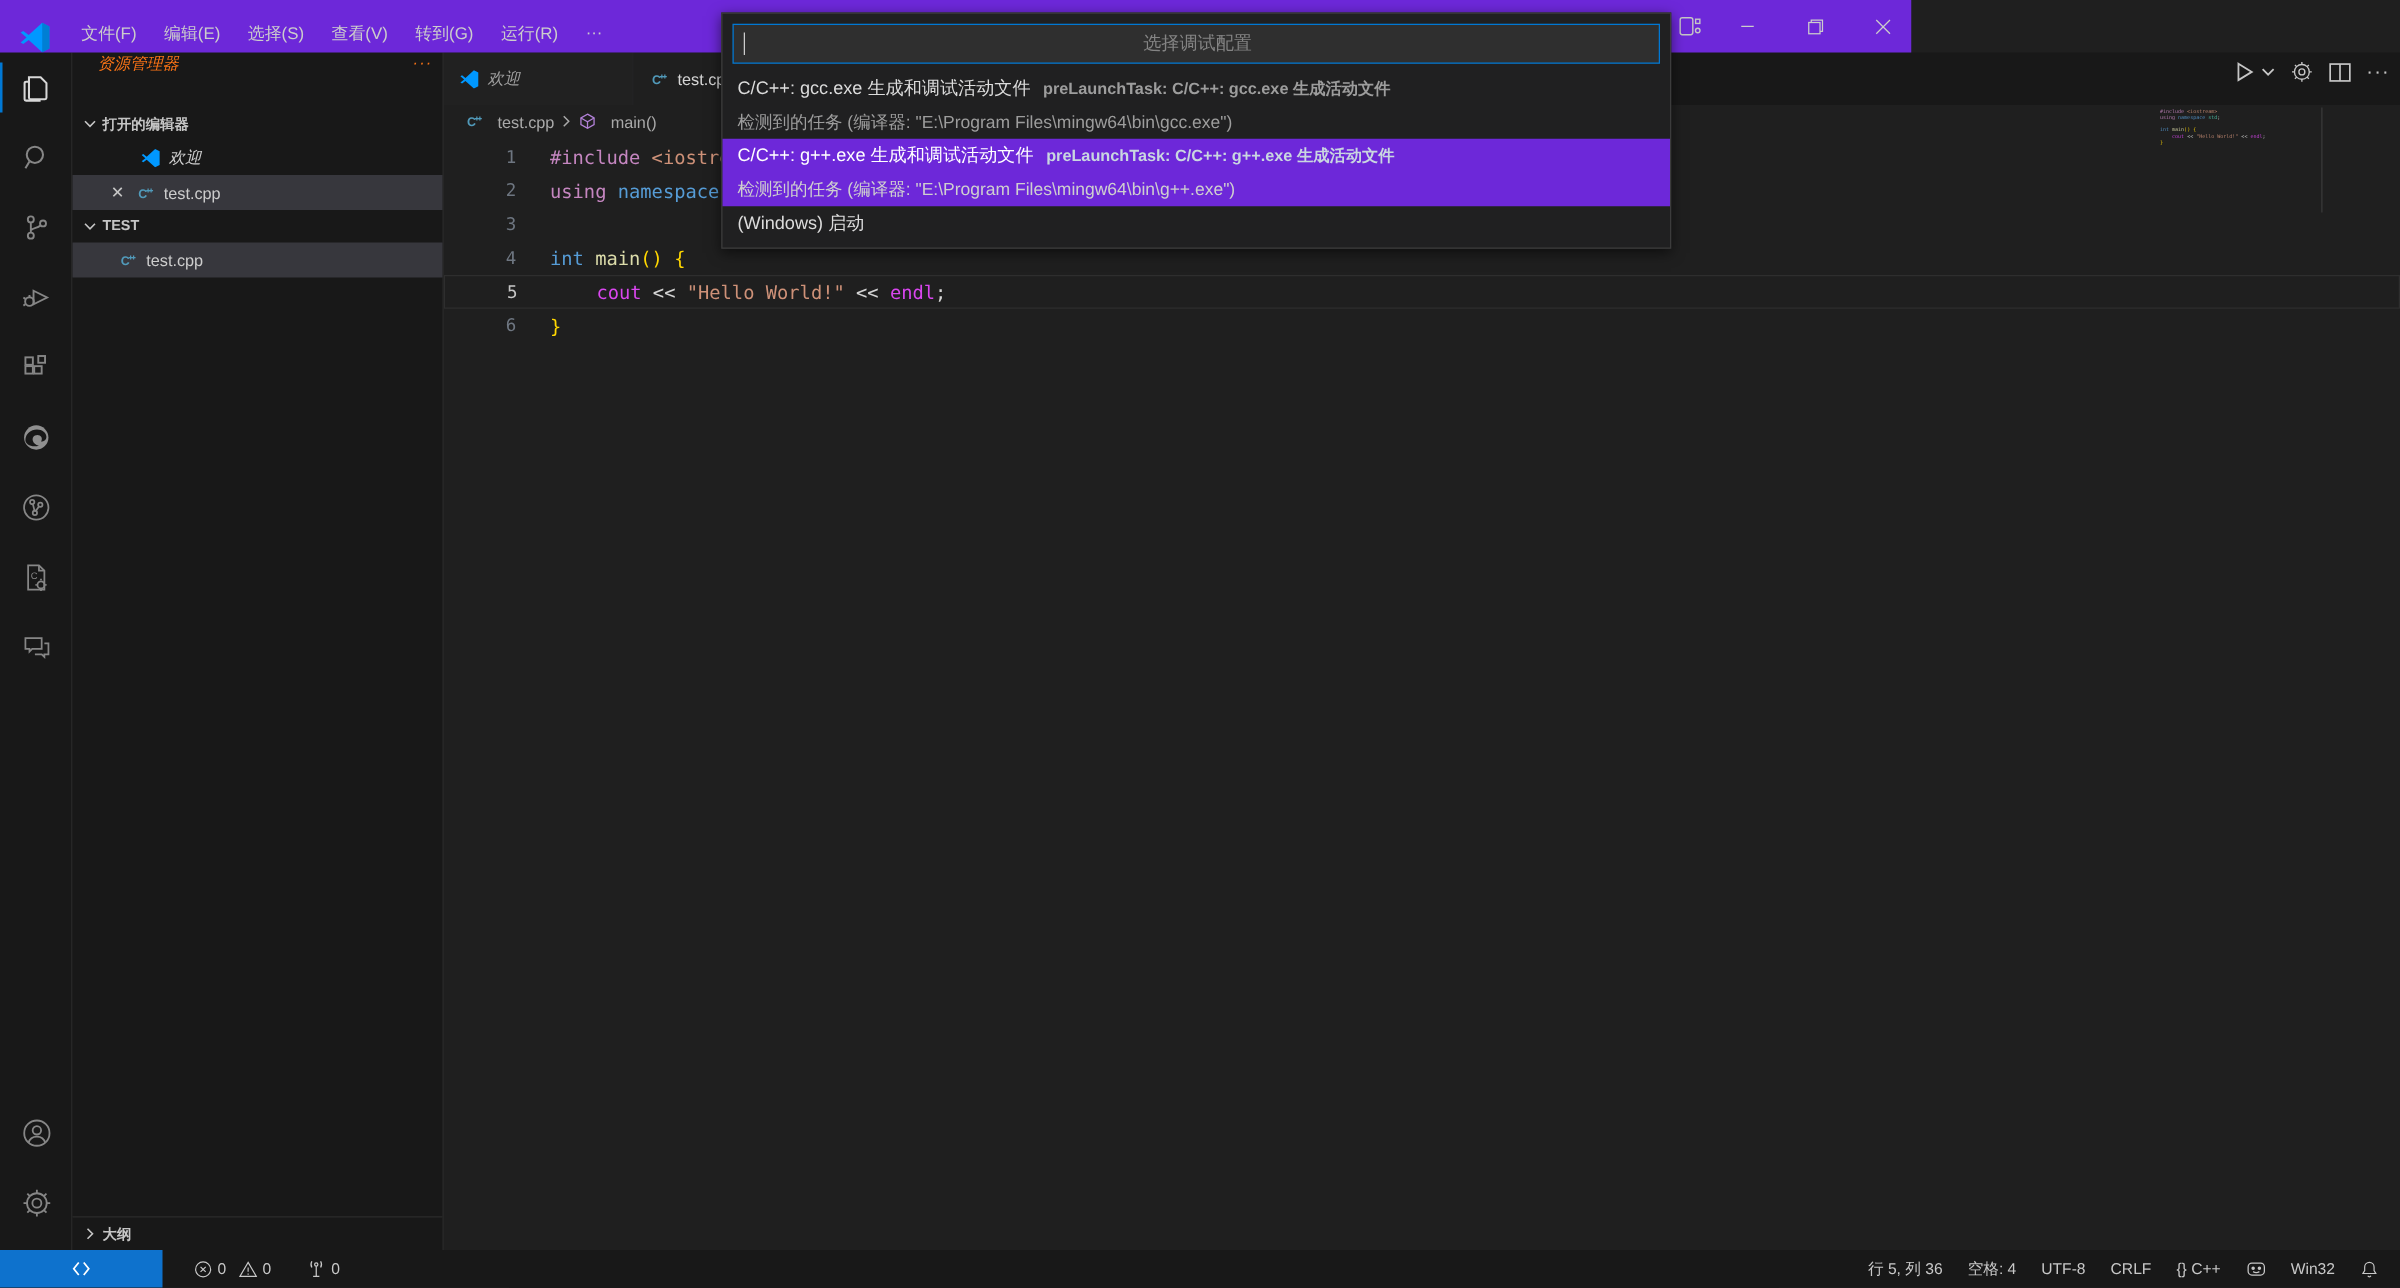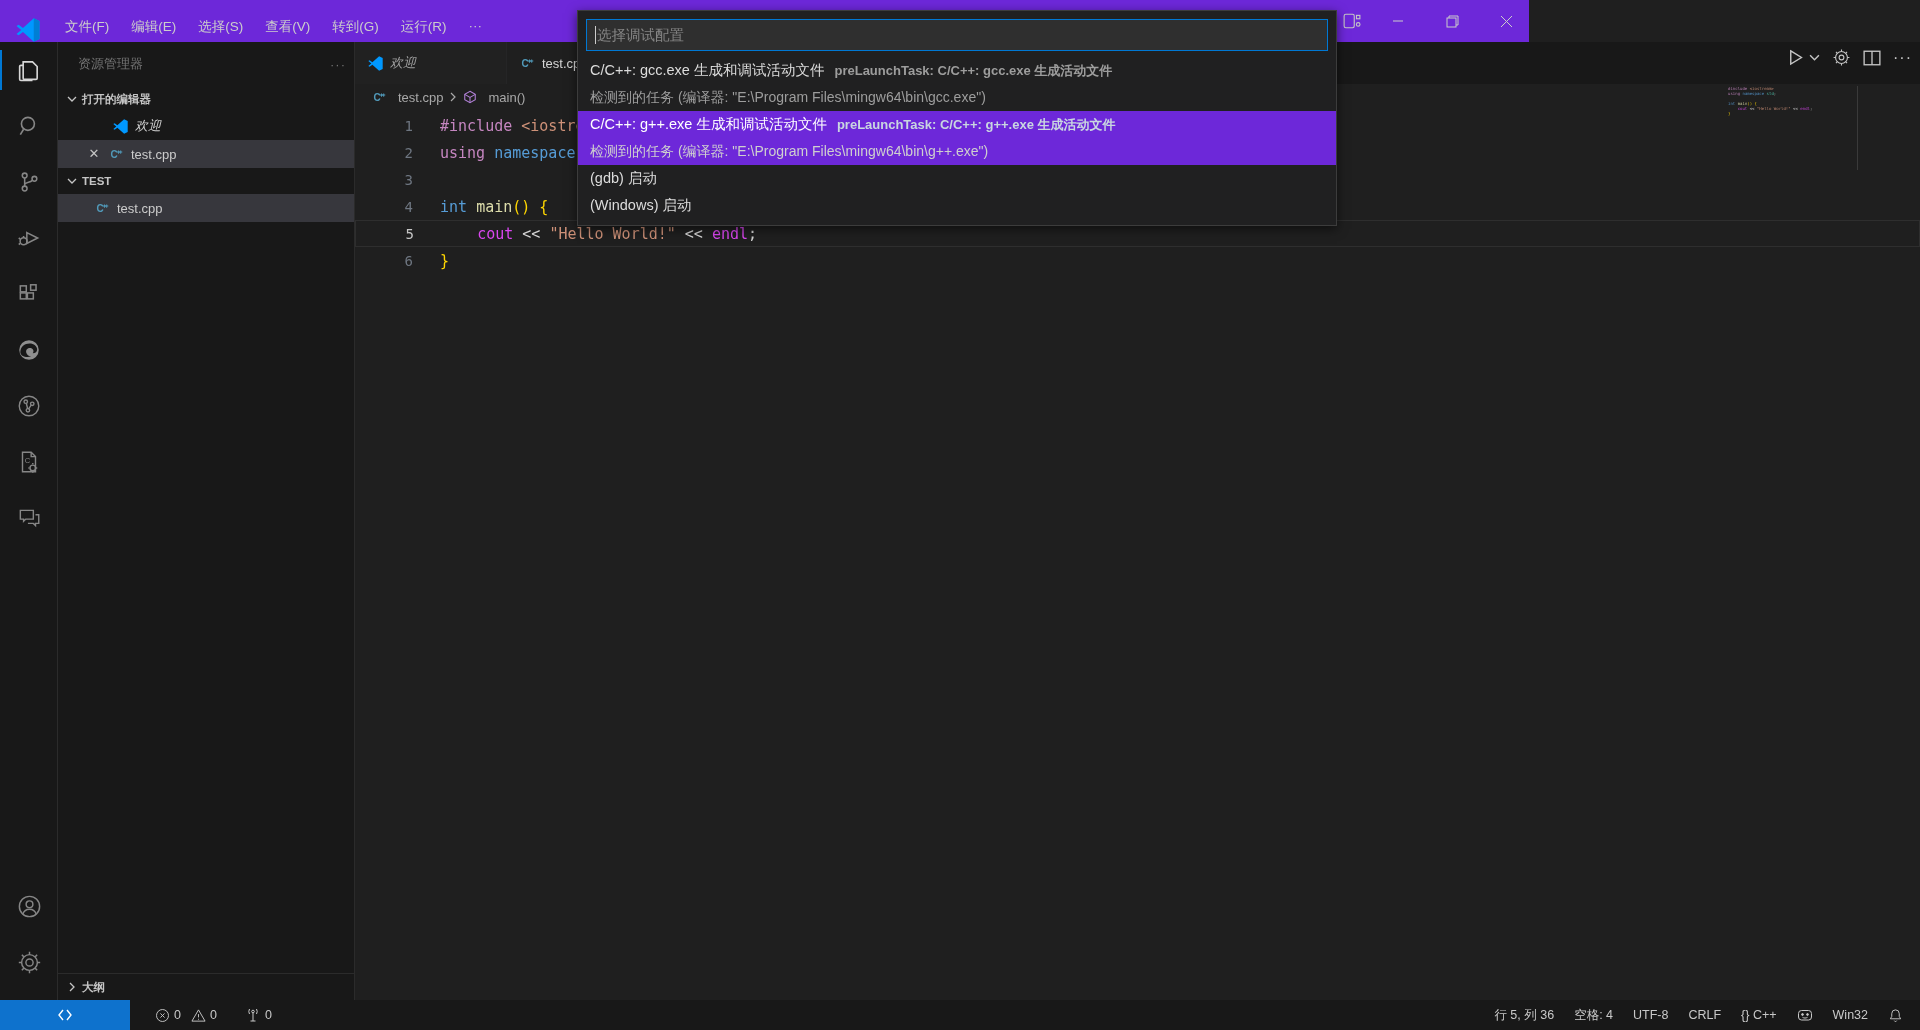--- a/index.html
+++ b/index.html
@@ -20,21 +20,21 @@
                  background:#181818; border-right:1px solid #2b2b2b; z-index:3; }
   .ab-item { width:58px; height:56px; display:flex; align-items:center; justify-content:center;
              color:#868686; position:relative; }
   .ab-item.active { color:#d7d7d7; }
   .ab-item.active::before { content:""; position:absolute; left:0; top:8px; width:2px; height:40px; background:#0078d4; }
   #ab-bottom { position:absolute; bottom:10px; left:0; }
 
   
   #sidebar { position:absolute; left:58px; top:42px; width:297px; height:958px;
              background:#181818; border-right:1px solid #2b2b2b; z-index:3; font-size:13px; }
-  #sb-title { height:44px; display:flex; align-items:center; padding:0 8px 0 20px; color:#737373; }
+  #sb-title { height:44px; display:flex; align-items:flex-start; padding:0 8px 0 20px; color:#f97316;font-style:italic; }
   #sb-title .grow { flex:1; }
   .sb-section { height:26px; display:flex; align-items:center; font-weight:bold; font-size:11.5px;
                 color:#c5c5c5; padding-left:4px; }
   .sb-row { height:28px; display:flex; align-items:center; font-size:13px; color:#cccccc; }
   .sb-row.sel { background:#37373d; }
   .chev { width:16px; height:16px; margin:0 2px; display:flex; align-items:center; justify-content:center; color:#c5c5c5; }
   .ficon { width:16px; height:16px; display:flex; align-items:center; justify-content:center; margin-right:7px; }
   .cpp-glyph { color:#519aba; font-weight:bold; font-size:10px; letter-spacing:-1px; }
   .close-x { width:16px; height:16px; color:#c5c5c5; margin:0 6px 0 28px; font-size:13px; text-align:center; }
   #sb-bottom { position:absolute; bottom:0; left:0; width:100%; }
@@ -66,21 +66,21 @@
   #minimap .code-line{height:5px;} #minimap .lc{padding-left:0;}
   #mm-divider { position:absolute; left:1502px; top:44px; width:1px; height:84px; background:#3a3a3a; }
 
   
   #quickpick { position:absolute; left:577px; top:10px; width:760px; background:#202021;
                border:1px solid #3c3c3c; box-shadow:0 3px 10px rgba(0,0,0,.55); z-index:50; padding-bottom:6px; }
   #qp-inputwrap { margin:8px 8px 6px 8px; height:32px; background:#2f2f2f; border:1px solid #0078d4;
                   display:flex; align-items:center; padding:0 8px; }
   #qp-caret { width:1px; height:18px; background:#cccccc; margin-right:1px; }
   #qp-input { background:transparent; border:none; outline:none; color:#cccccc; font-size:14.5px;
-              width:100%; font-family:"Liberation Sans",sans-serif; }
+              width:100%; font-family:"Liberation Sans",sans-serif;text-align:center; }
   #qp-input::placeholder { color:#848484; }
   .qp-item { padding:0 12px; cursor:default; }
   .qp-item.sel { background:#6d28d9; }
   .qp-line1 { height:27px; display:flex; align-items:center; gap:10px; overflow:hidden; white-space:nowrap; }
   .qp-label { color:#dcdcdc; font-size:14.5px; }
   .qp-item.sel .qp-label { color:#ffffff; }
   .qp-desc { color:#9d9d9d; font-size:13px;font-weight:bold; }
   .qp-item.sel .qp-desc { color:#c9d6e0; }
   .qp-line2 { height:27px; display:flex; align-items:center; color:#9d9d9d; font-size:14px; white-space:nowrap; }
   .qp-item.sel .qp-line2 { color:#cfcfcf; }
@@ -400,25 +400,20 @@
       </div>
       <div class="qp-item sel">
         <div class="qp-line1">
           <span class="qp-label">C/C++: g++.exe 生成和调试活动文件</span>
           <span class="qp-desc">preLaunchTask: C/C++: g++.exe 生成活动文件</span>
         </div>
         <div class="qp-line2">检测到的任务 (编译器: "E:\Program Files\mingw64\bin\g++.exe")</div>
       </div>
       <div class="qp-item">
         <div class="qp-line1">
-          <span class="qp-label">(gdb) 启动</span>
-        </div>
-      </div>
-      <div class="qp-item">
-        <div class="qp-line1">
           <span class="qp-label">(Windows) 启动</span>
         </div>
       </div>
     </div>
 </div>
 
 <div id="statusbar">
   <div id="remote">
     <svg width="16" height="16" viewBox="0 0 16 16">
         <path d="M6 3 2 8l4 5 M10 3l4 5-4 5" fill="none" stroke="#ffffff" stroke-width="1.4"></path>

